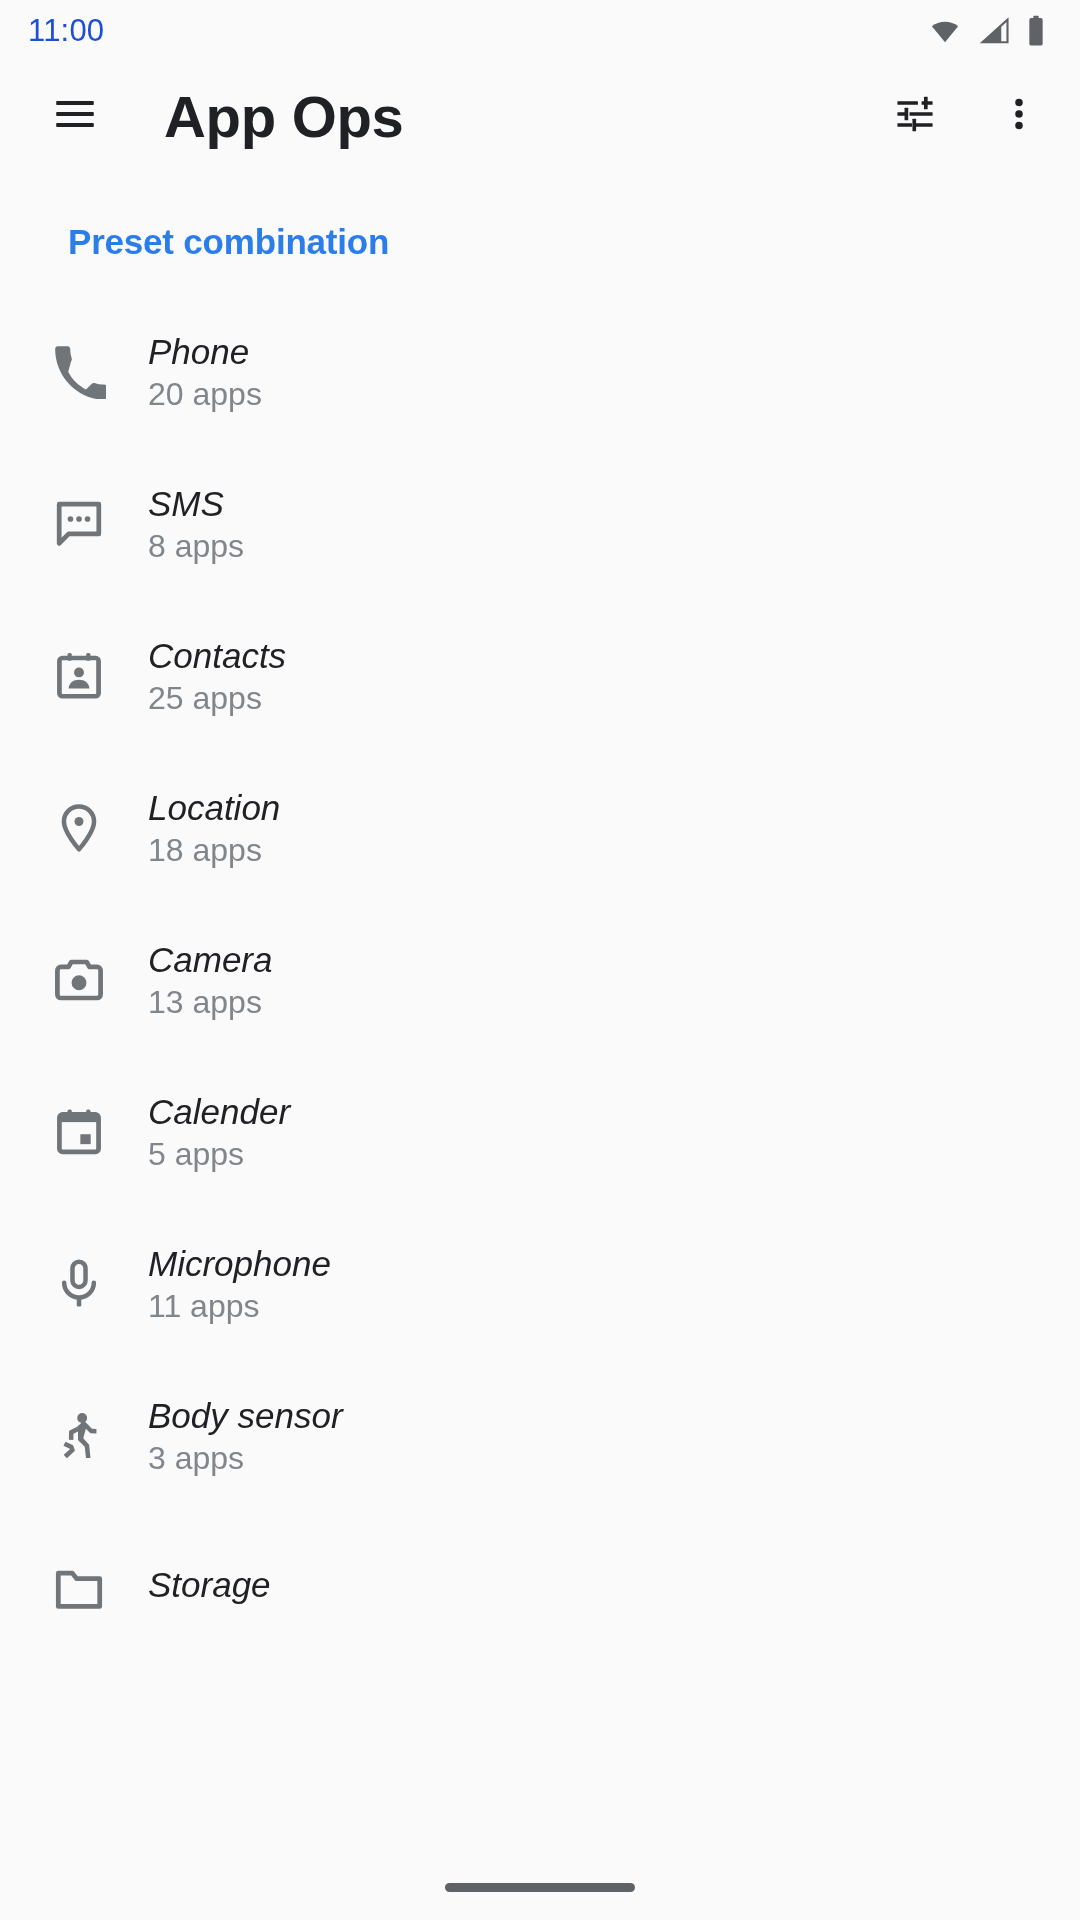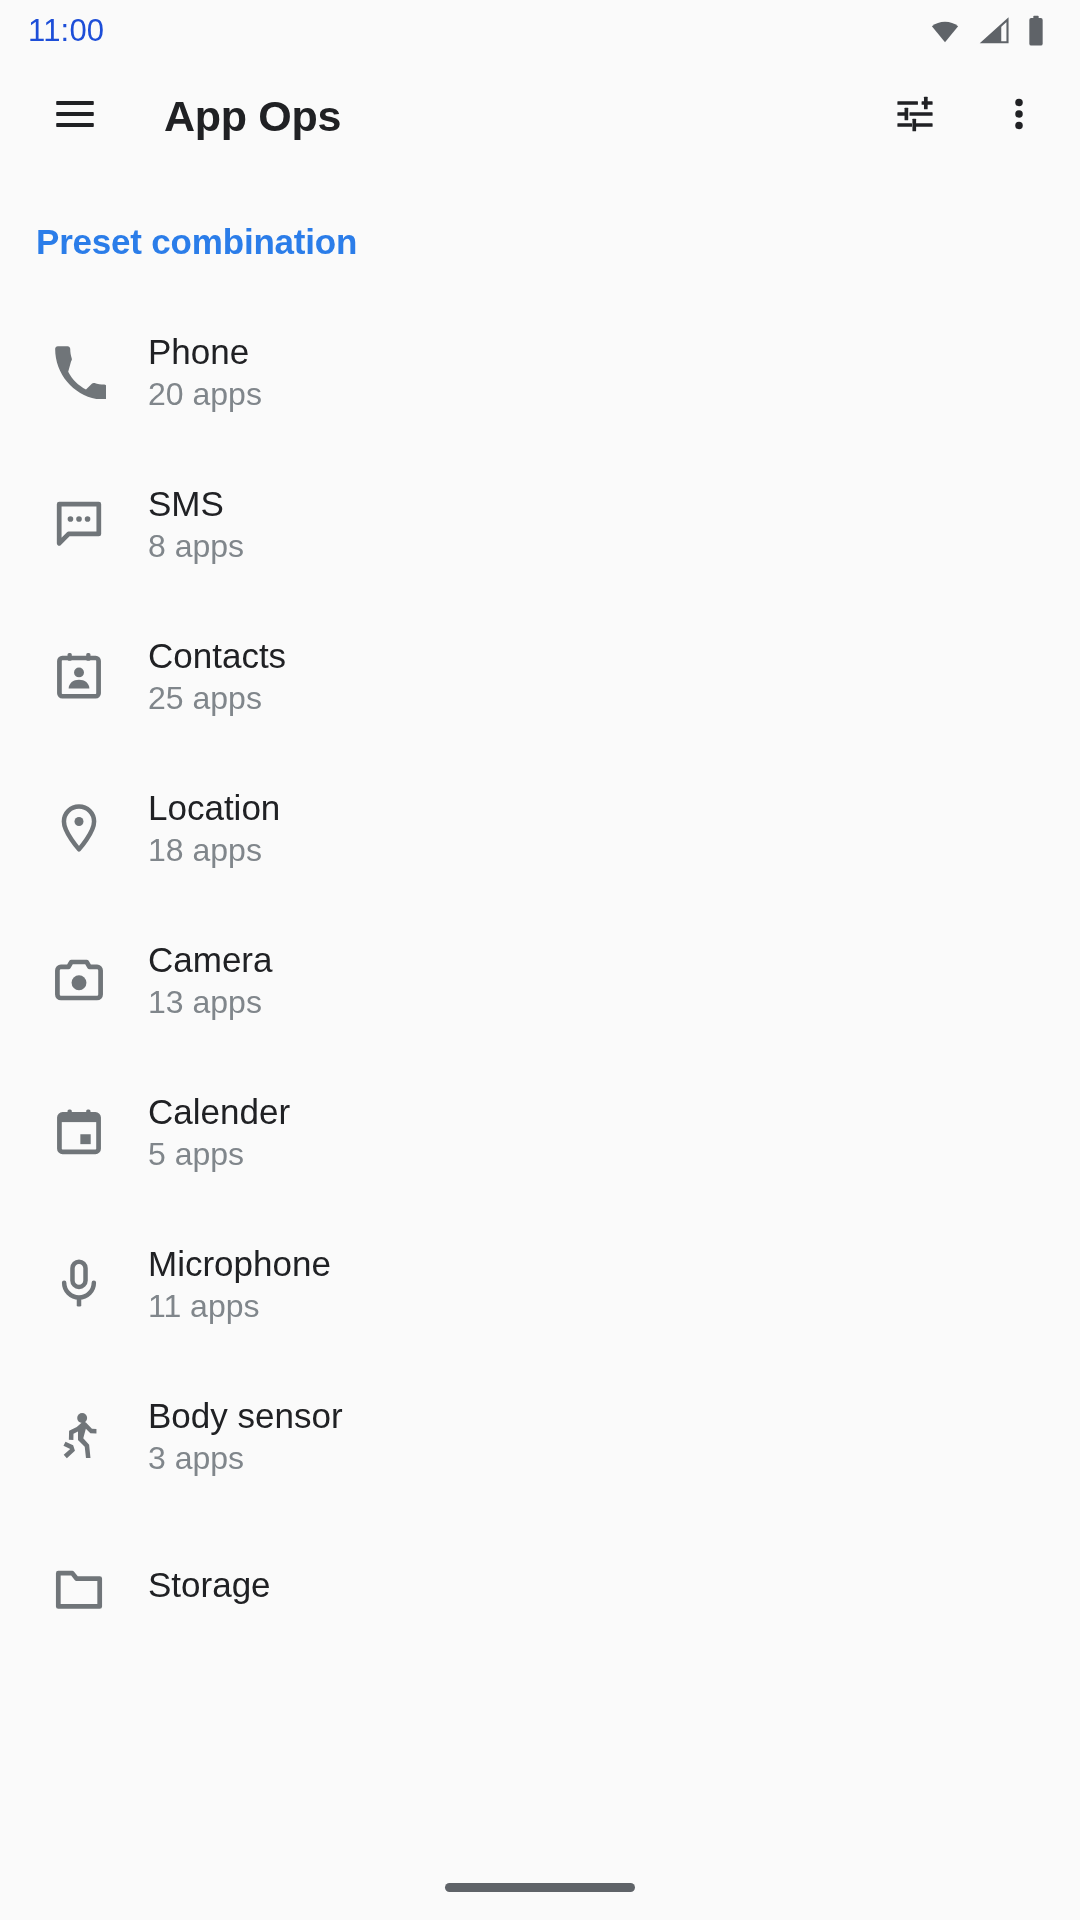--- a/index.html
+++ b/index.html
@@ -27,47 +27,47 @@
     height:108px;
     display:flex; align-items:center;
     padding:0 22px 0 36px;
   }
   .icon-btn {
     width:78px; height:78px;
     display:flex; align-items:center; justify-content:center;
     flex:0 0 auto; border-radius:50%;
   }
   .app-title {
-    font-size:43px; color:#202124; font-weight:700;
+    font-size:58px; color:#202124; font-weight:700;
     margin-left:50px; letter-spacing:-.3px; flex:1 1 auto;
     white-space:nowrap;
   }
   .app-bar-actions { display:flex; align-items:center; gap:26px; }
 
   
   .preset-row { padding:52px 36px 0 36px; }
   .preset-link {
     font-size:35px; font-weight:700; color:#2b7de9;
-    letter-spacing:-.2px; display:inline-block;
+    letter-spacing:-.2px; display:inline-block;margin-left:32px;
   }
 
   
   .op-list { margin-top:34px; }
   .op-item {
     height:152px;
     display:flex; align-items:center;
     padding:0 36px;
   }
   .op-icon {
     width:86px; flex:0 0 86px;
     display:flex; align-items:center; justify-content:center;
   }
   .op-icon svg { display:block; }
   .op-text { margin-left:26px; display:flex; flex-direction:column; gap:6px; }
-  .op-title { font-size:35px; color:#202124; line-height:1.08; }
+  .op-title { font-size:35px; color:#202124; line-height:1.08;font-style:italic; }
   .op-sub   { font-size:32px; color:#80868b; line-height:1.08; }
 
   
   .nav-bar {
     position:absolute; left:0; bottom:0;
     width:1080px; height:62px;
     display:flex; align-items:center; justify-content:center;
   }
   .nav-pill {
     width:190px; height:9px; border-radius:6px; background:#5f6368;

